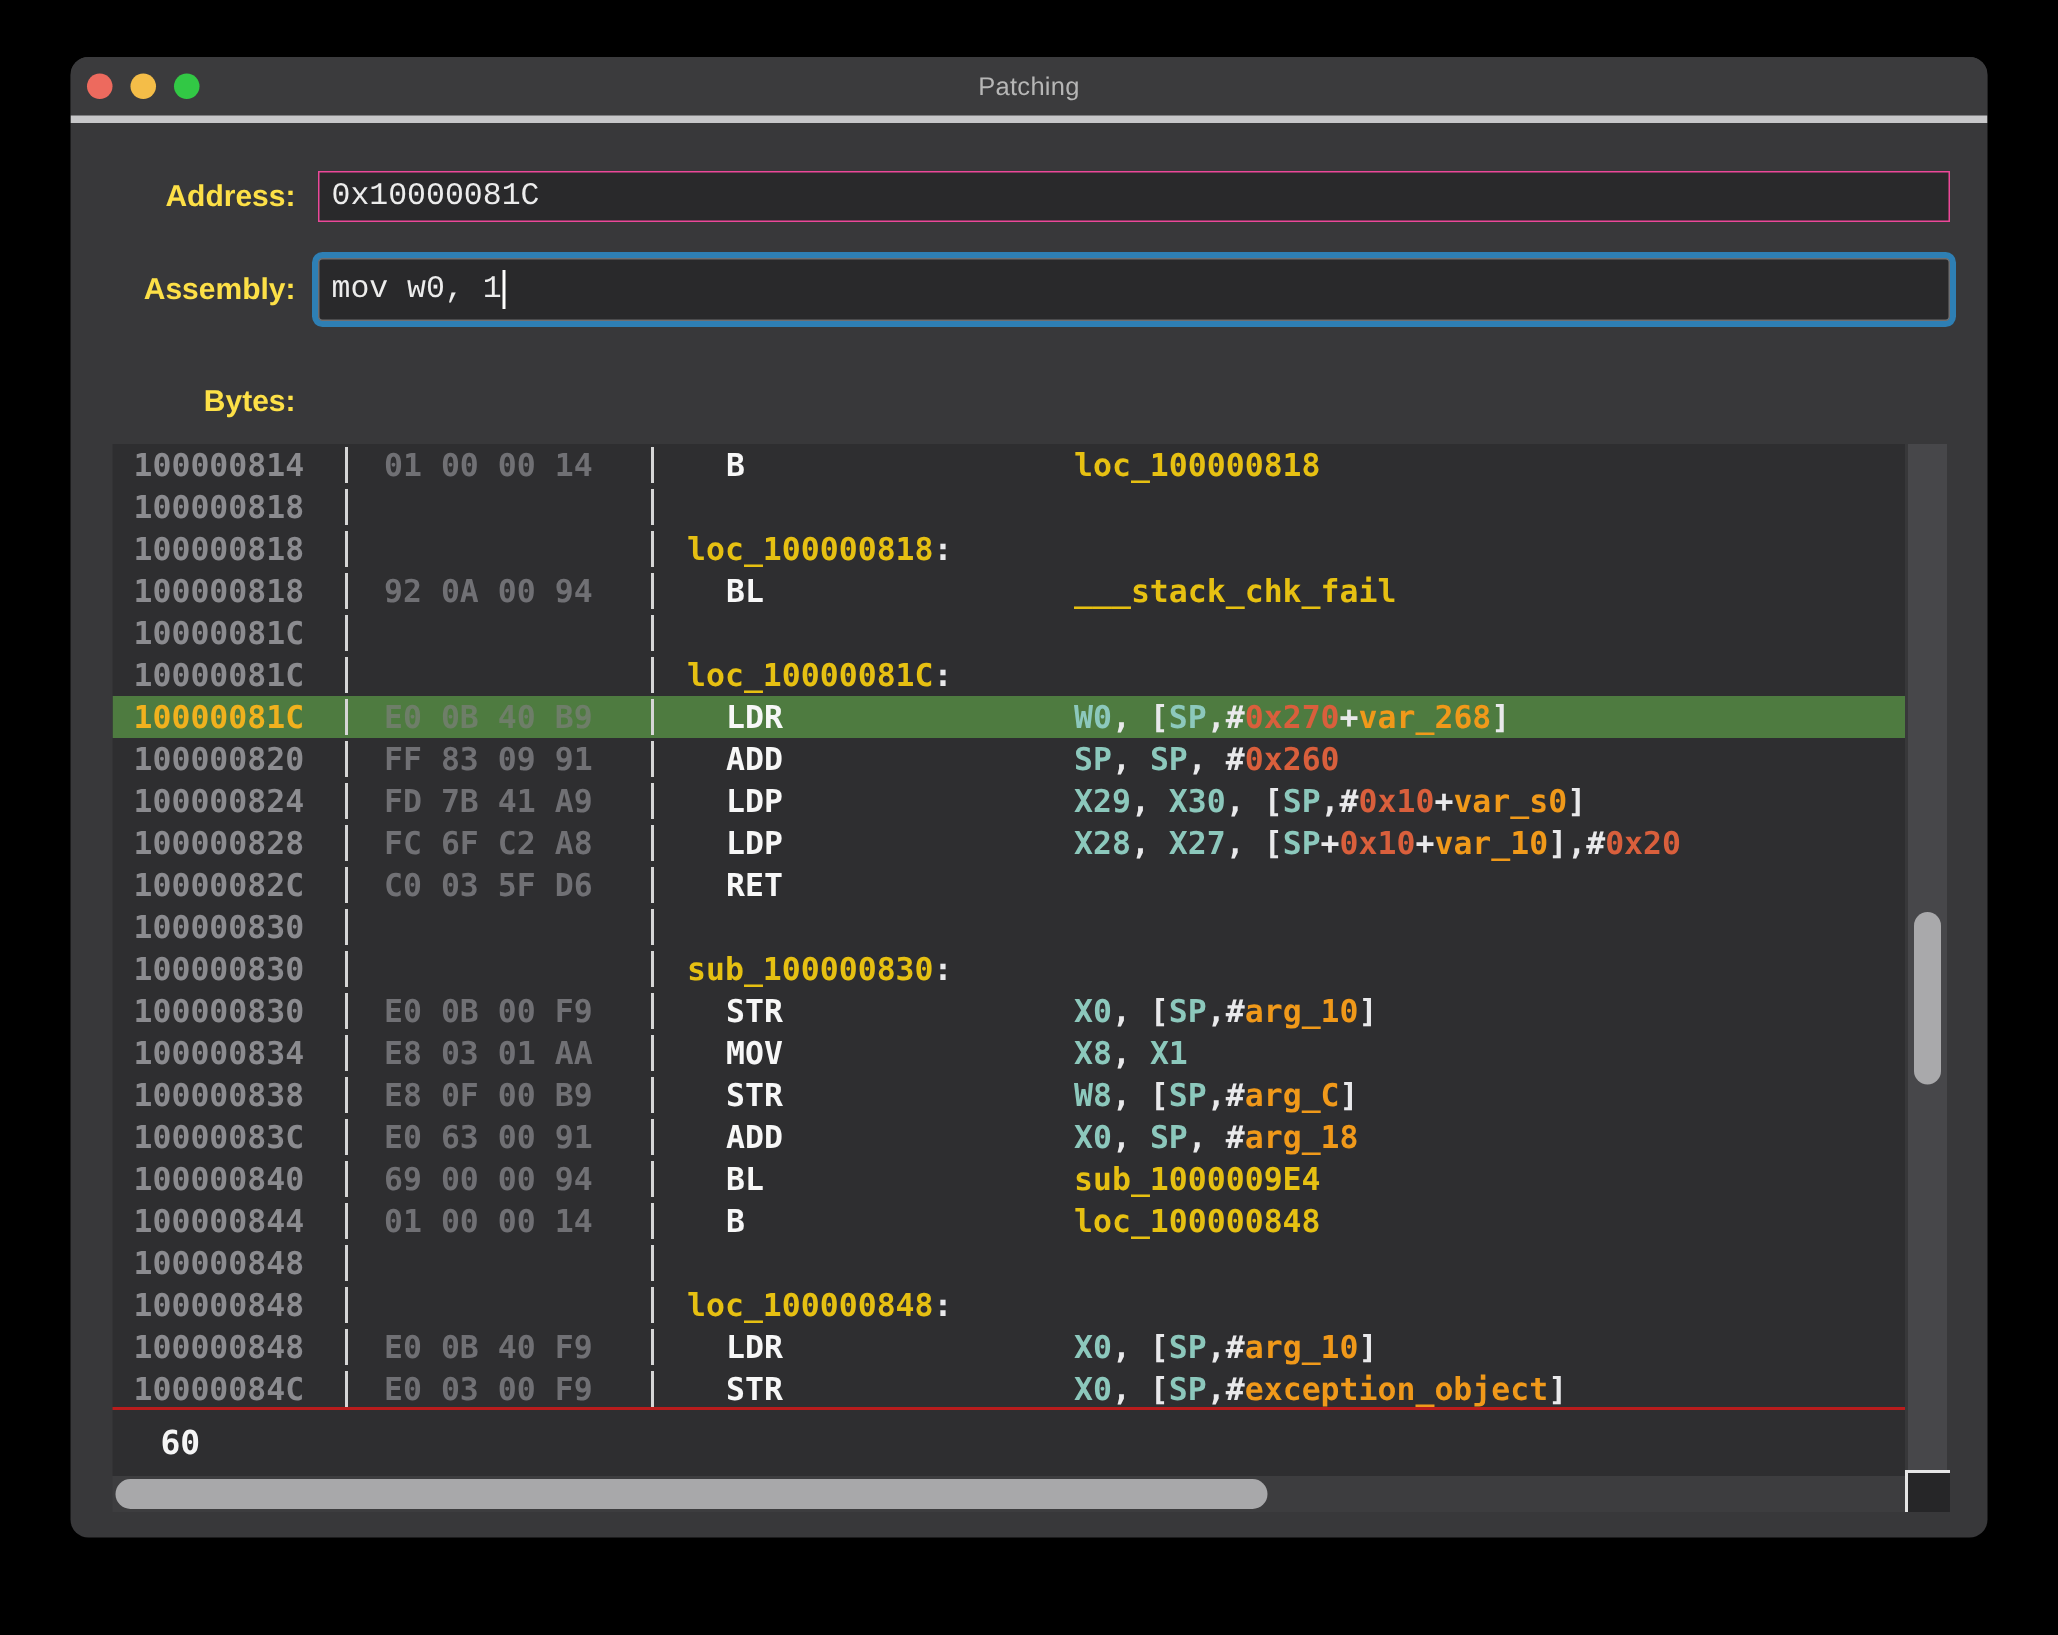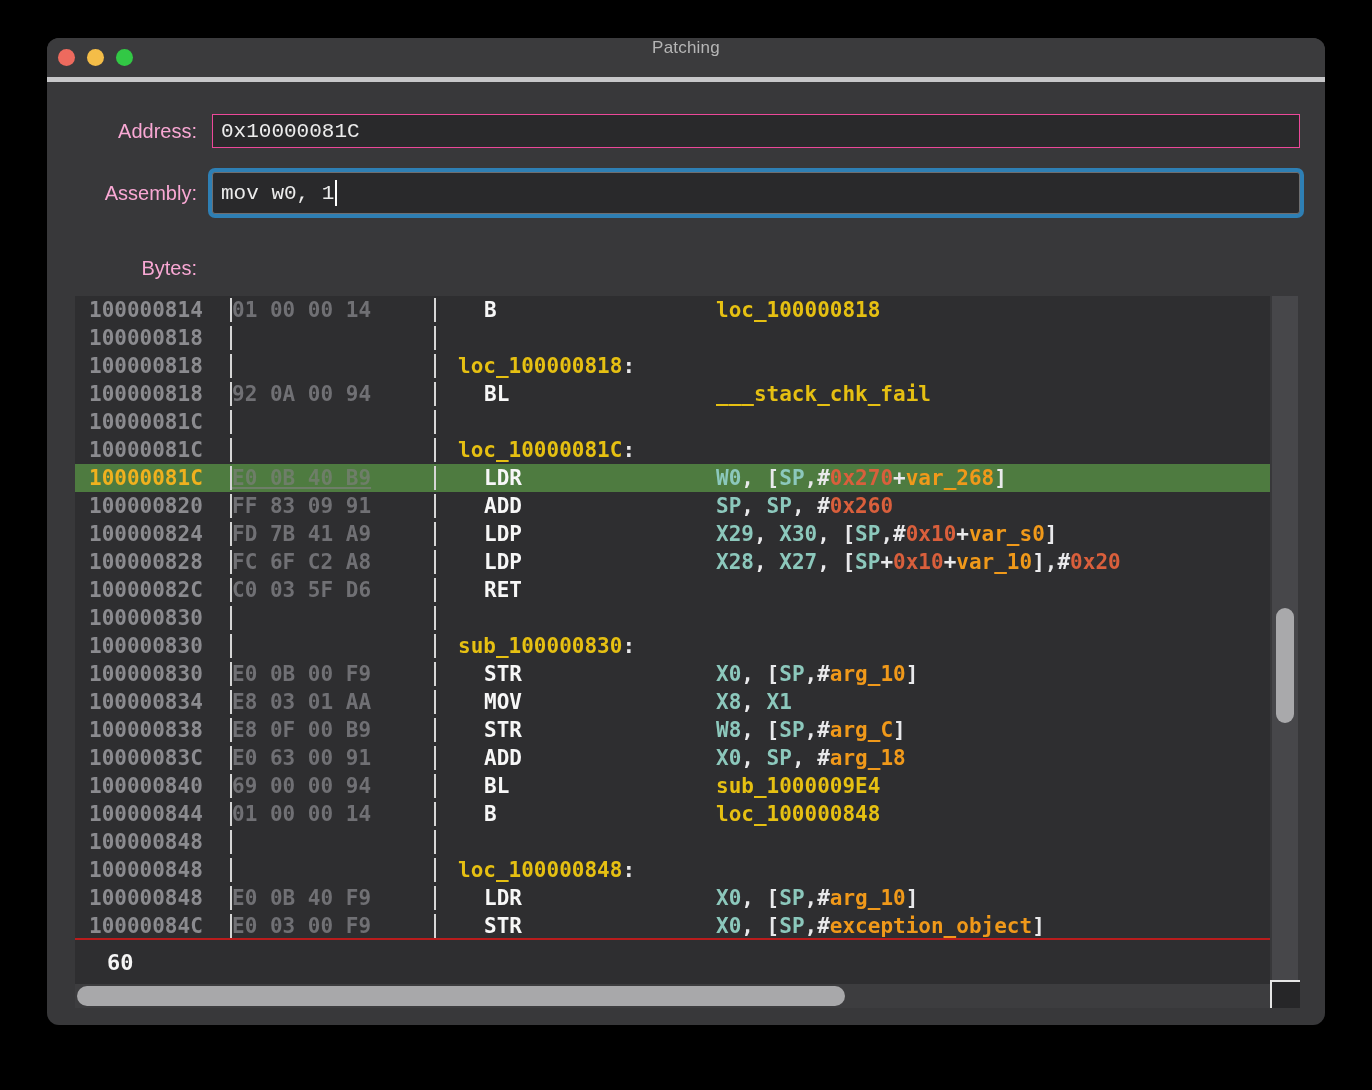--- a/index.html
+++ b/index.html
@@ -5,53 +5,53 @@
   html,body{margin:0;padding:0;background:#000;width:1372px;height:1090px;overflow:hidden;}
   *{box-sizing:border-box;}
 
   .window{
     position:absolute;left:47px;top:38px;width:1278px;height:987px;
     background:#38383a;border-radius:12px;overflow:hidden;
     font-family:"Liberation Sans", sans-serif;
   }
   .titlebar{
     position:absolute;left:0;top:0;width:100%;height:39px;background:#3b3b3d;
-    display:flex;justify-content:center;
+    display:flex;align-items:center;justify-content:center;
   }
   .traffic{position:absolute;left:11px;top:11px;display:flex;gap:12px;}
   .light{width:17px;height:17px;border-radius:50%;}
   .title{font-size:17px;color:#b6b6b6;letter-spacing:.2px;}
   .titlebar-divider{position:absolute;left:0;top:39px;width:100%;height:5px;background:#c7c7c9;}
 
   .form-row{position:absolute;left:0;right:25px;display:flex;align-items:center;}
   .row-address{top:76px;height:34px;}
   .row-assembly{top:134px;height:42px;}
   .row-bytes{top:200px;height:34px;margin-top:13px;}
-  .form-label{width:150px;text-align:right;color:#f9a8d4;font-size:20px;font-weight:400;flex-shrink:0;}
+  .form-label{width:150px;text-align:right;color:#fde047;font-size:20px;font-weight:700;flex-shrink:0;}
   .field{
     flex:1;margin-left:15px;height:100%;background:#29292b;border:1px solid #ec4899;
     display:flex;align-items:center;padding-left:8px;
     font-family:"Liberation Mono", monospace;font-size:21px;color:#ececec;
     white-space:pre;overflow:hidden;
   }
   .field.focused{box-shadow:0 0 0 4px var(--accent);border-radius:3px;border-color:#6e6e70;}
   .caret{display:inline-block;width:2px;height:26px;background:#ffffff;margin-left:1px;}
 
   .listing{
     position:absolute;left:28px;top:258px;width:1195px;height:642px;background:#2e2e30;
     font-family:"DejaVu Sans Mono", monospace;font-weight:700;font-size:21px;
     overflow:hidden;
   }
   .lrow{display:flex;align-items:center;height:28px;}
   .lrow.hl{background:var(--hlbg);}
   .c-addr{width:155px;padding-left:14px;color:var(--addrcol);flex-shrink:0;white-space:pre;}
   .lrow.hl .c-addr{color:var(--hladdr);}
   .cdiv{width:2px;height:24px;background:#d6d6d6;flex-shrink:0;}
-  .c-bytes{width:202px;color:var(--bytescol);flex-shrink:0;white-space:pre;}
-  .lrow.hl .c-bytes{color:#6e7e68;text-decoration:underline;}
+  .c-bytes{width:202px;padding-left:24px;color:var(--bytescol);flex-shrink:0;white-space:pre;}
+  .lrow.hl .c-bytes{color:#6e7e68;}
   .c-instr{flex:1;display:flex;align-items:center;white-space:pre;overflow:hidden;}
   .lbl-indent{margin-left:22px;}
   .mnem{margin-left:48px;width:232px;flex-shrink:0;color:var(--mnem);}
   .tok-reg{color:var(--reg);}
   .tok-imm{color:var(--imm);}
   .tok-var{color:var(--var);}
   .tok-label{color:var(--lbl);}
   .tok-punct{color:#e9e9eb;}
 
   .status-row{

